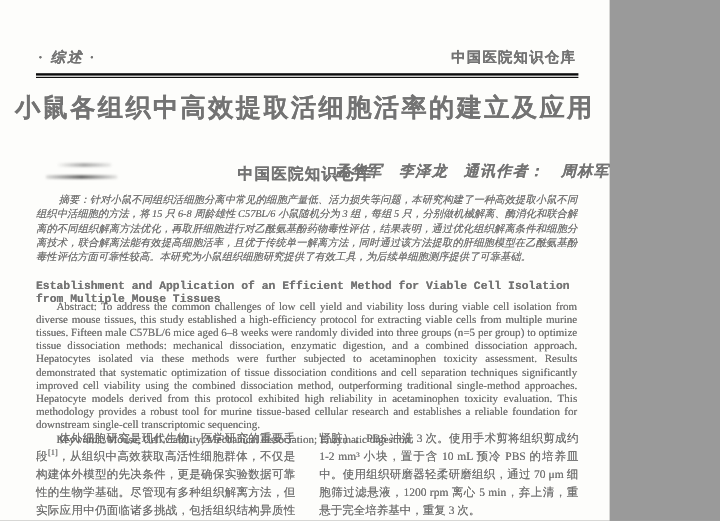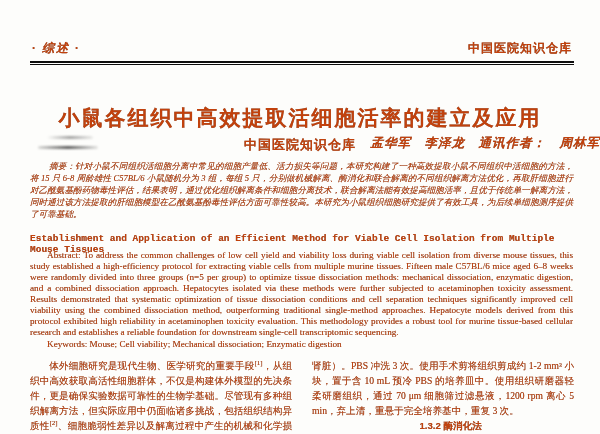--- a/index.html
+++ b/index.html
@@ -1,28 +1,28 @@
 <!DOCTYPE html>
 <html><head>
 <meta charset="utf-8">
 <style>
   html,body{margin:0;padding:0;background:#9a9a9a;}
   .page{
-    position:relative;width:600px;height:434px;background:#fdfdfb;
-    overflow:hidden;color:#c2410c;
+    position:relative;width:508px;height:434px;background:#fdfdfb;
+    overflow:hidden;color:#737373;
     font-family:"Liberation Serif","DejaVu Serif",serif;
   }
   
   .hdr{position:absolute;top:40px;left:32px;right:28px;display:flex;justify-content:space-between;align-items:baseline;}
   .hdr-left{font-style:italic;font-weight:700;font-size:12px;letter-spacing:2px;}
   .hdr-right{font-family:"Liberation Sans","DejaVu Sans",sans-serif;font-weight:700;font-size:12px;letter-spacing:1px;}
   .rule{position:absolute;top:61px;left:30px;right:26px;height:1px;border-top:2.5px solid #0d0d0d;border-bottom:1.5px solid #0d0d0d;background:transparent;}
   
   .title-cn{position:absolute;top:76px;left:0;right:0;text-align:center;
-    font-family:"Liberation Sans","DejaVu Sans",sans-serif;font-weight:700;font-size:21px;letter-spacing:2px;margin-top:28px;}
+    font-family:"Liberation Sans","DejaVu Sans",sans-serif;font-weight:700;font-size:21px;letter-spacing:2px;}
   .authors{position:absolute;top:113px;left:0;right:0;text-align:right;
     font-style:italic;font-weight:700;font-size:12.5px;letter-spacing:1px;margin-top:22px;}
   .affiliation{position:absolute;top:136px;left:0;right:0;text-align:center;
     font-family:"Liberation Sans","DejaVu Sans",sans-serif;font-weight:600;font-size:13px;letter-spacing:1px;}
   
   .smudge{position:absolute;border-radius:2px;filter:blur(1px);}
   .smudge.s1{top:136px;left:47px;width:46px;height:2.5px;background:linear-gradient(90deg,rgba(90,90,90,0),rgba(90,90,90,.55),rgba(90,90,90,.1));}
   .smudge.s2{top:146px;left:38px;width:60px;height:3px;background:linear-gradient(90deg,rgba(40,40,40,.15),rgba(40,40,40,.75),rgba(40,40,40,.1));}
   
   .abs-cn{position:absolute;top:160px;left:30px;right:27px;

